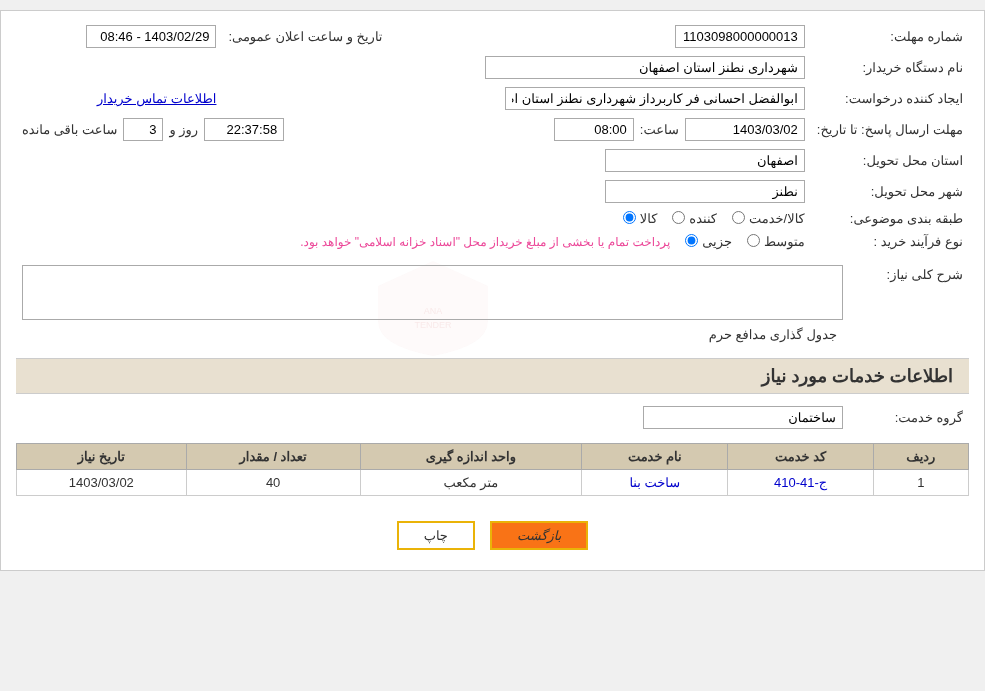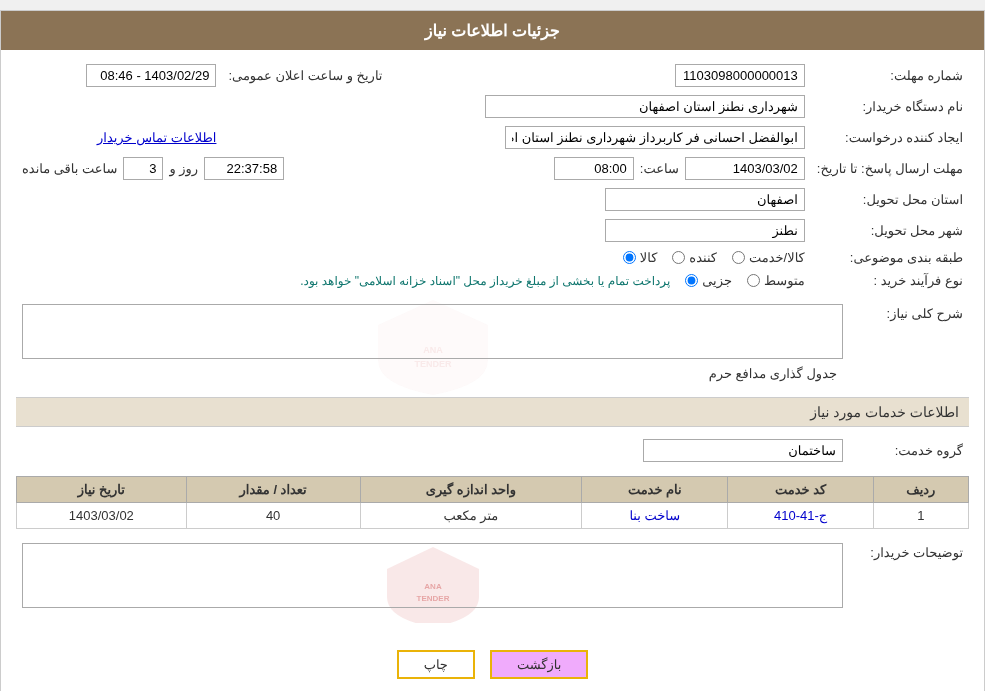--- a/index.html
+++ b/index.html
@@ -76,35 +76,35 @@
       white-space: nowrap;
     }
     .radio-group {
       display: flex;
       gap: 15px;
       align-items: center;
       direction: rtl;
     }
     .radio-item {
       display: flex;
-      align-items: center;
+      align-items: flex-start;
       gap: 4px;
     }
     .section-divider {
       background: #e8e0d0;
-      padding: 6px 10px;
-      font-weight: normal;
-      font-size: 14px;
+      padding: 6px 16px;
+      font-weight: bold;
+      font-size: 18px;
       margin: 8px 0;
       border-top: 1px solid #ccc;
       border-bottom: 1px solid #ccc;
     }
     .process-note {
       font-size: 12px;
-      color: #0f766e;
+      color: #ec4899;
       direction: rtl;
       text-align: right;
     }
     .textarea-box {
       border: 1px solid #aaa;
       background: #fff;
       width: 100%;
       height: 60px;
       padding: 4px;
       font-family: Tahoma, Arial, sans-serif;
@@ -144,50 +144,47 @@
       font-family: Tahoma, Arial, sans-serif;
       font-size: 13px;
       cursor: pointer;
       border: 2px solid #eab308;
     }
     .btn-print {
       background: #fff;
       color: #333;
     }
     .btn-back {
-      background: #f0abfc;
+      background: #f97316;
       color: #333;
+      font-style: italic;
     }
     .watermark-area {
       position: relative;
       min-height: 80px;
     }
     
     .shield-svg {
       opacity: 0.2;
     }
     .logo-watermark {
       position: absolute;
       top: 0; left: 0; right: 0; bottom: 0;
       display: flex;
       align-items: center;
       justify-content: center;
       pointer-events: none;
       z-index: 0;
-      font-weight: bold;
     }
   </style>
 </head>
 <body>
 
 <div class="page-wrapper">
 
-  <div class="header-bar">
-    <span>جزئیات اطلاعات نیاز</span>
-  </div>
 
   <div class="content">
 
     <table class="form-table">
 
       <tbody>
           <tr>
         <td class="label-cell">شماره مهلت:</td>
         <td class="value-cell">
           <input class="input-box input-narrow" type="text" readonly="" value="1103098000000013" style="">
@@ -344,38 +341,19 @@
           <td>1</td>
           <td><a>ج-41-410</a></td>
           <td><a style="color:#0000cc;">ساخت بنا</a></td>
           <td>متر مکعب</td>
           <td>40</td>
           <td>1403/03/02</td>
         </tr>
       </tbody>
     </table>
 
-    <table class="form-table">
-      <tbody>
-          <tr>
-        <td class="label-cell" style="vertical-align:top; padding-top:6px;">توضیحات خریدار:</td>
-        <td class="value-cell">
-          <div class="watermark-area">
-            <div class="logo-watermark">
-              <svg width="100" height="80">
-                <path d="M50 4 L96 26 L96 54 Q96 76 50 84 Q4 76 4 54 L4 26 Z" fill="#cc4444" opacity="0.12"></path>
-                <text x="50" y="46" text-anchor="middle" font-size="8" fill="#cc4444" opacity="0.4" font-family="Arial">ANA</text>
-                <text x="50" y="58" text-anchor="middle" font-size="8" fill="#cc4444" opacity="0.4" font-family="Arial">TENDER</text>
-              </svg>
-            </div>
-            <textarea class="textarea-box" style="height: 65px; position: relative; z-index: 1; background: transparent;"></textarea>
-          </div>
-        </td>
-      </tr>
-    </tbody>
-      </table>
 
     <div class="button-row">
       <button class="btn btn-back">بازگشت</button>
       <button class="btn btn-print">چاپ</button>
     </div>
   </div>
 </div>
 
 </body></html>

